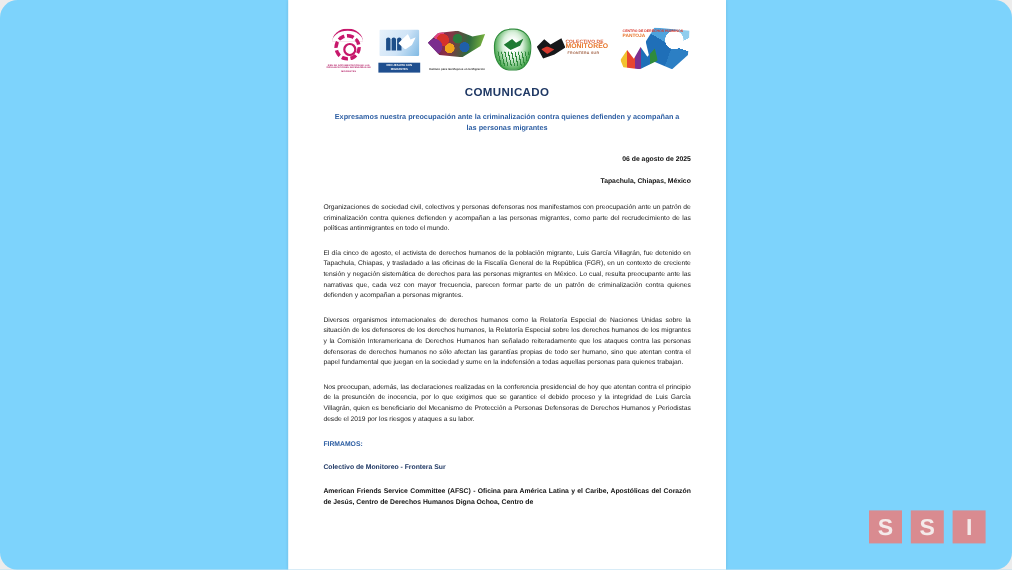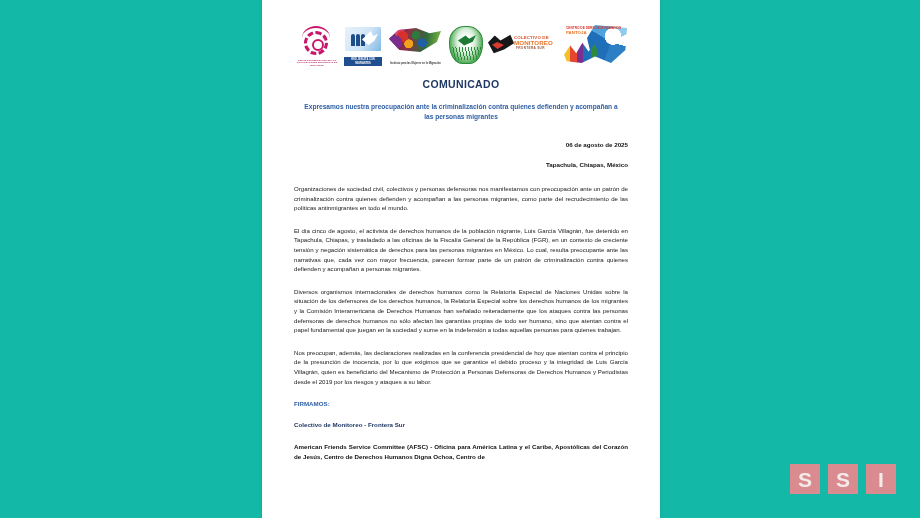--- a/index.html
+++ b/index.html
@@ -13,21 +13,22 @@
     background: #ececec;
     font-family: "Liberation Sans", sans-serif;
     overflow: hidden;
     position: relative;
   }
 
   
   #viewer {
     position: absolute;
     inset: 0;
-    background: #14b8a6;
+    background: #7dd3fc;
+    border-radius: 16px;
   }
 
   
   #page {
     position: absolute;
     left: 262px;
     top: 0;
     width: 398px;
     height: 518px;
     background: #ffffff;

